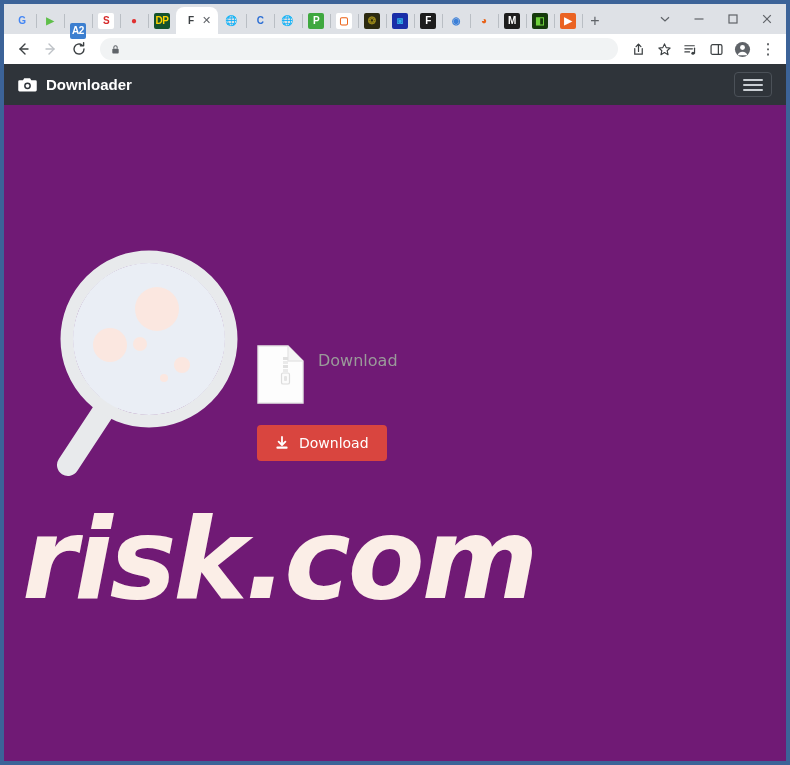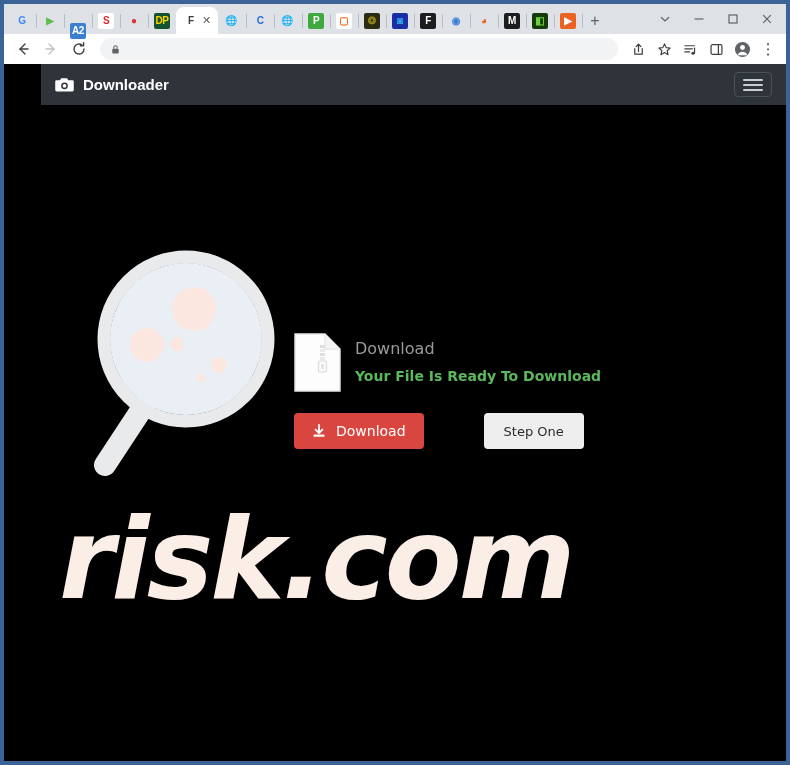--- a/index.html
+++ b/index.html
@@ -165,24 +165,23 @@
     align-items: center;
     justify-content: center;
     cursor: pointer;
     border-radius: 50%;
     flex: none;
   }
 
   
   .viewport {
     flex: 1;
-    background: #000000;
+    background: #701a75;
     position: relative;
     overflow: hidden;
-    padding-left: 37px;
   }
 
   
   .site-navbar {
     height: 41px;
     background: #2f343a;
     display: flex;
     align-items: center;
     justify-content: space-between;
     padding: 0 14px;
@@ -270,21 +269,21 @@
   
   .content-area {
     position: relative;
     z-index: 2;
     height: calc(100% - 41px);
   }
 
   .dl-card {
     position: absolute;
     left: 253px;
-    top: 228px;
+    top: 240px;
     width: 310px;
   }
 
   .dl-row {
     display: flex;
     align-items: flex-start;
     gap: 14px;
   }
 
   .file-icon {
@@ -571,35 +570,33 @@
               <rect x="26" y="16" width="5" height="3" fill="#eaeaea"></rect>
               <rect x="26" y="20" width="5" height="3" fill="#e0e0e0"></rect>
               <rect x="26" y="24" width="5" height="3" fill="#eaeaea"></rect>
               <rect x="24.5" y="28" width="8" height="11" rx="1.6" fill="#fbfbfb" stroke="#dcdcdc" stroke-width="1.2"></rect>
               <rect x="27" y="31" width="3" height="5" rx="1" fill="#e4e4e4"></rect>
             </svg>
           </span>
 
           <div class="dl-texts">
             <div class="dl-heading">Download</div>
-            <div class="dl-ready">Your File Is Ready To Download</div>
           </div>
         </div>
 
         <div class="btn-row">
           <button class="btn-download">
             <span style="display:flex;">
               <svg width="14" height="14" viewBox="0 0 14 14">
                 <path d="M7 1 V7.4" stroke="#ffffff" stroke-width="1.8" stroke-linecap="round"></path>
                 <path d="M3.6 5.6 L7 9 L10.4 5.6" stroke="#ffffff" stroke-width="1.8" fill="none" stroke-linecap="round" stroke-linejoin="round"></path>
                 <rect x="1.4" y="10.6" width="11.2" height="2.2" rx="1" fill="#ffffff"></rect>
               </svg>
             </span>
             <span>Download</span>
           </button>
 
-          <button class="btn-step">Step One</button>
         </div>
       </div>
 
     </div>
   </div>
 </div>
 
 </body></html>

